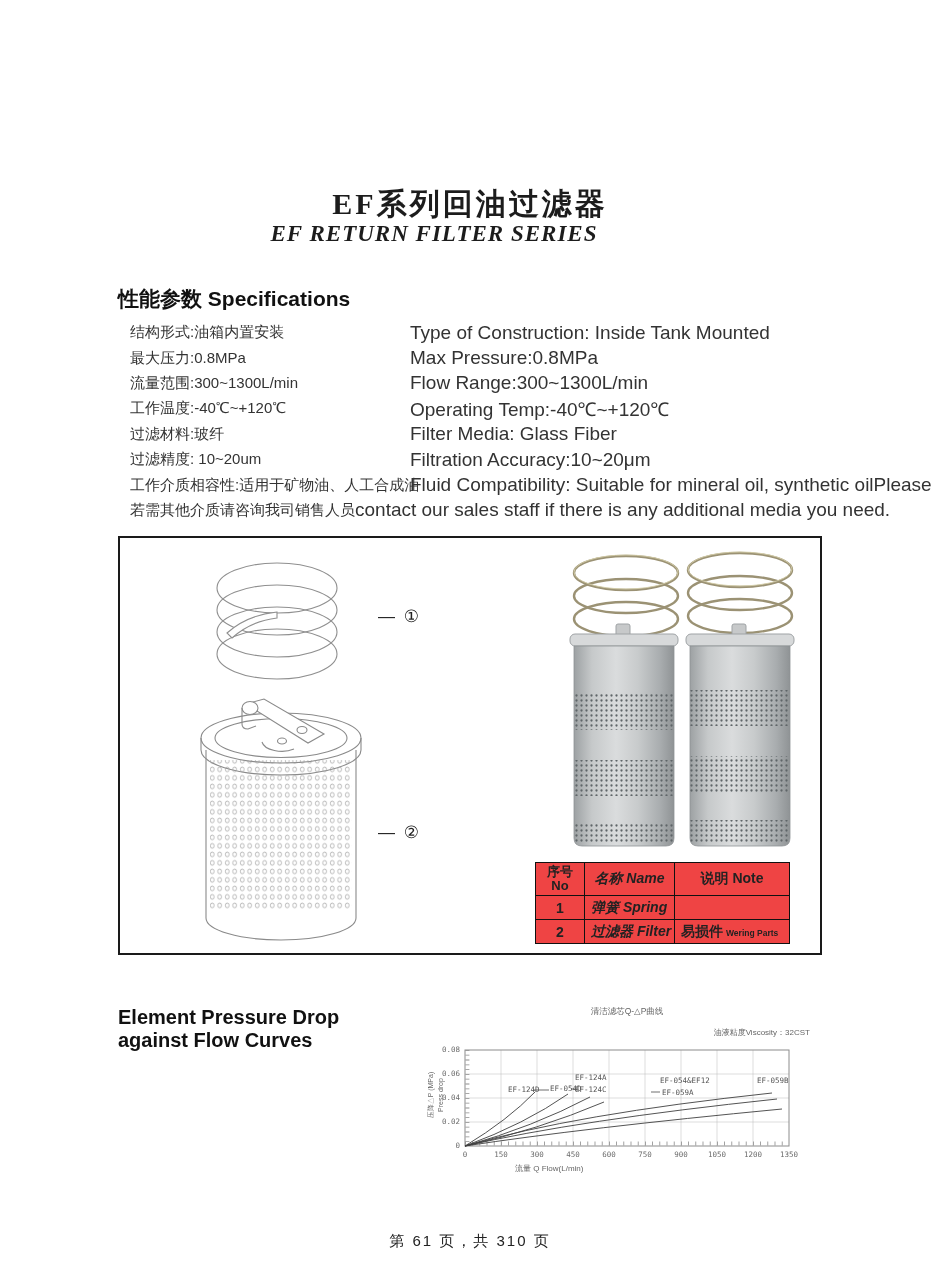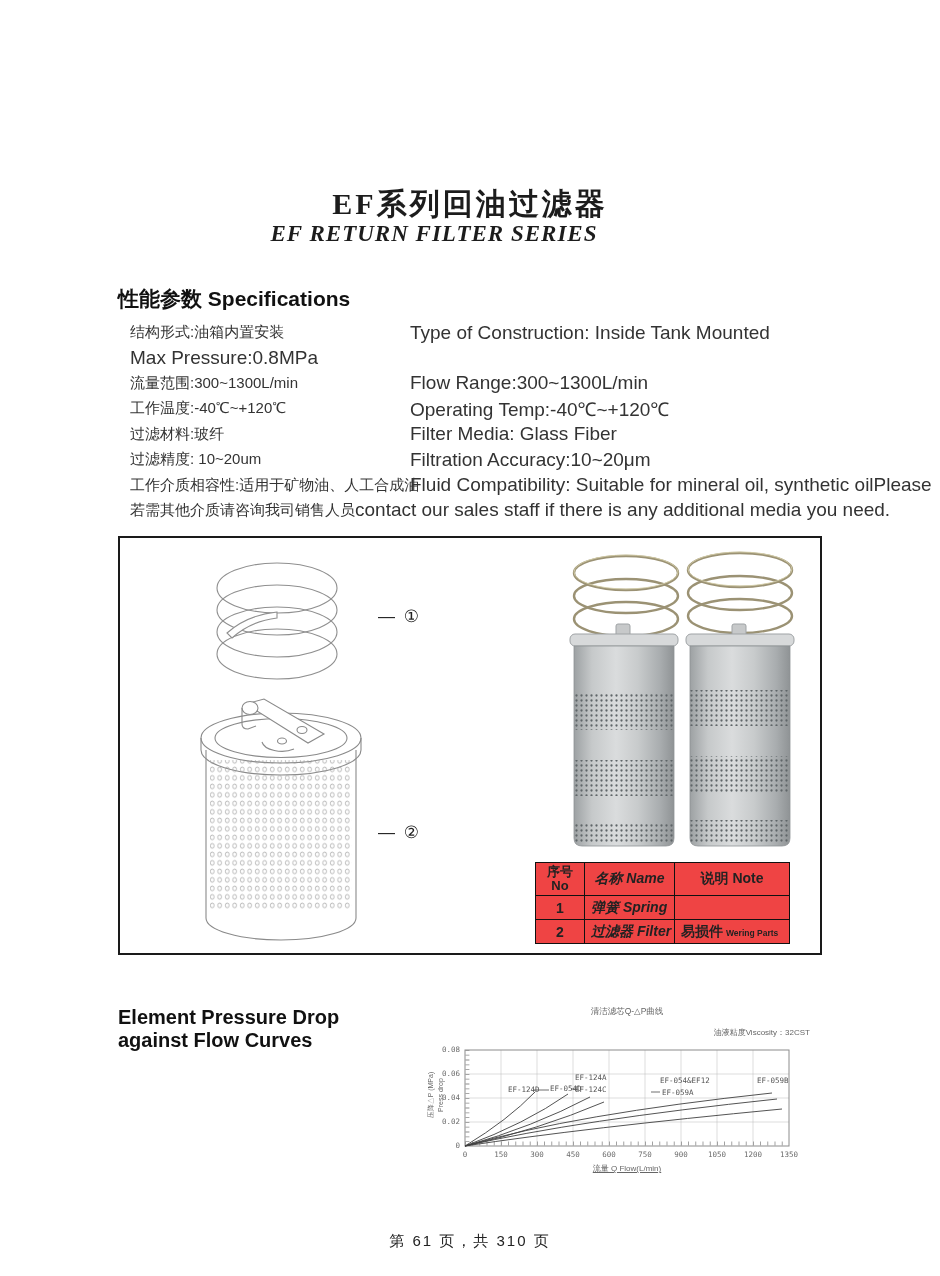--- a/index.html
+++ b/index.html
@@ -63,22 +63,22 @@
   .chart svg { position:absolute; top:0; left:0; }
   .chart-title {
     position:absolute; top:6px; left:95px; width:224px; text-align:center;
     font-size:8.5px; color:#666;
   }
   .chart-visc {
     position:absolute; top:27px; left:200px; width:190px; text-align:right;
     font-size:8px; color:#666;
   }
   .chart-xlabel {
-    position:absolute; top:163px; left:95px; width:224px; text-align:center;
-    font-size:8px; color:#666;text-decoration:underline;
+    position:absolute; top:163px; left:95px; width:224px; text-align:left;
+    font-size:8px; color:#666;
   }
   .chart-ylabel {
     position:absolute; left:-26px; top:82px; width:90px; height:26px;
     transform:rotate(-90deg); text-align:center; font-size:7px; color:#666; line-height:1.4;
   }
   .tick { position:absolute; font-size:7.5px; color:#6b6b6b; font-family:"DejaVu Sans Mono", monospace; }
   .xtick { width:28px; text-align:center; top:150px; }
   .xt0{left:31px}.xt1{left:67px}.xt2{left:103px}.xt3{left:139px}.xt4{left:175px}
   .xt5{left:211px}.xt6{left:247px}.xt7{left:283px}.xt8{left:319px}.xt9{left:355px}
   .ytick { width:30px; text-align:right; left:10px; }
@@ -103,20 +103,21 @@
   <div class="title-en">EF RETURN FILTER SERIES</div>
 
   <div class="specs-heading">性能参数  Specifications</div>
 
   <div class="specs">
     <div class="spec-row">
       <div class="spec-cn">结构形式:油箱内置安装</div>
       <div class="spec-en">Type of Construction: Inside Tank Mounted</div>
     </div>
     <div class="spec-row">
+      <div class="spec-cn">最大压力:0.8MPa</div>
       <div class="spec-en">Max Pressure:0.8MPa</div>
     </div>
     <div class="spec-row">
       <div class="spec-cn">流量范围:300~1300L/min</div>
       <div class="spec-en">Flow Range:300~1300L/min</div>
     </div>
     <div class="spec-row">
       <div class="spec-cn">工作温度:-40℃~+120℃</div>
       <div class="spec-en">Operating Temp:-40℃~+120℃</div>
     </div>

